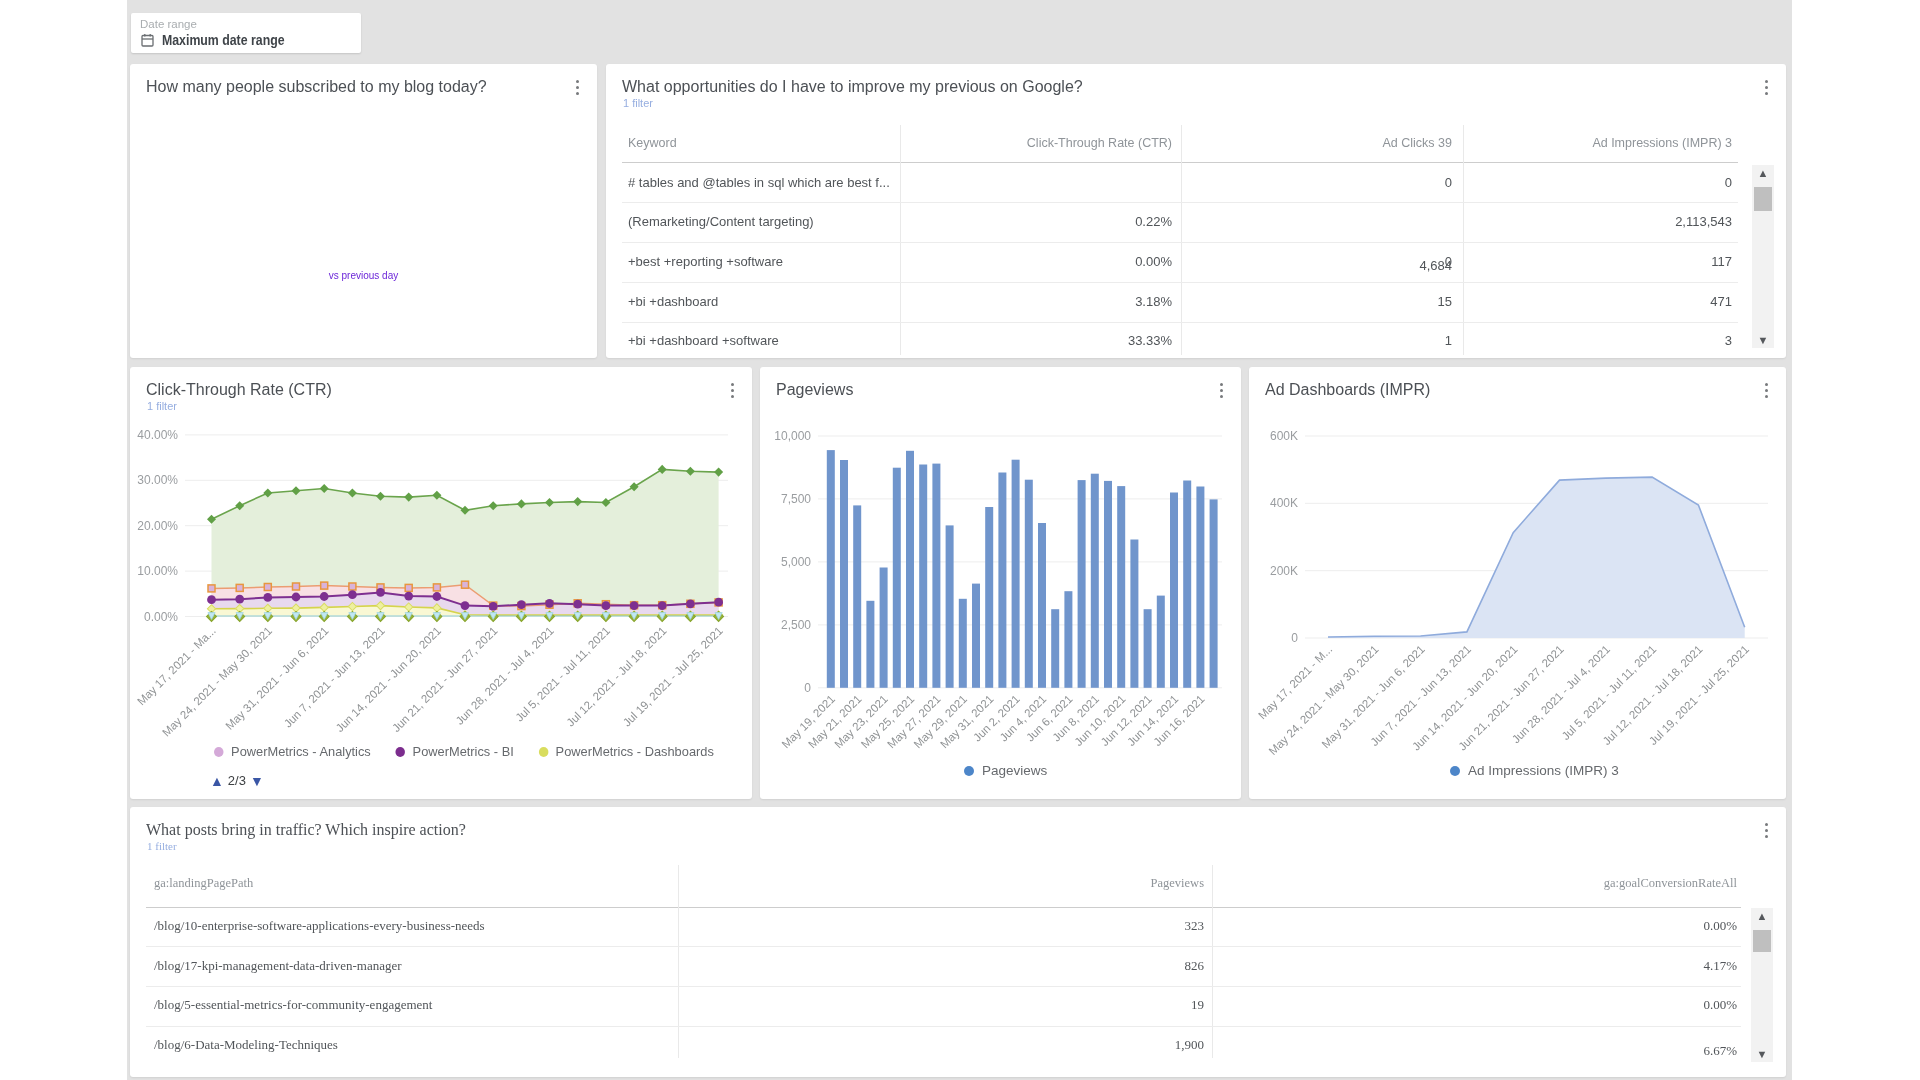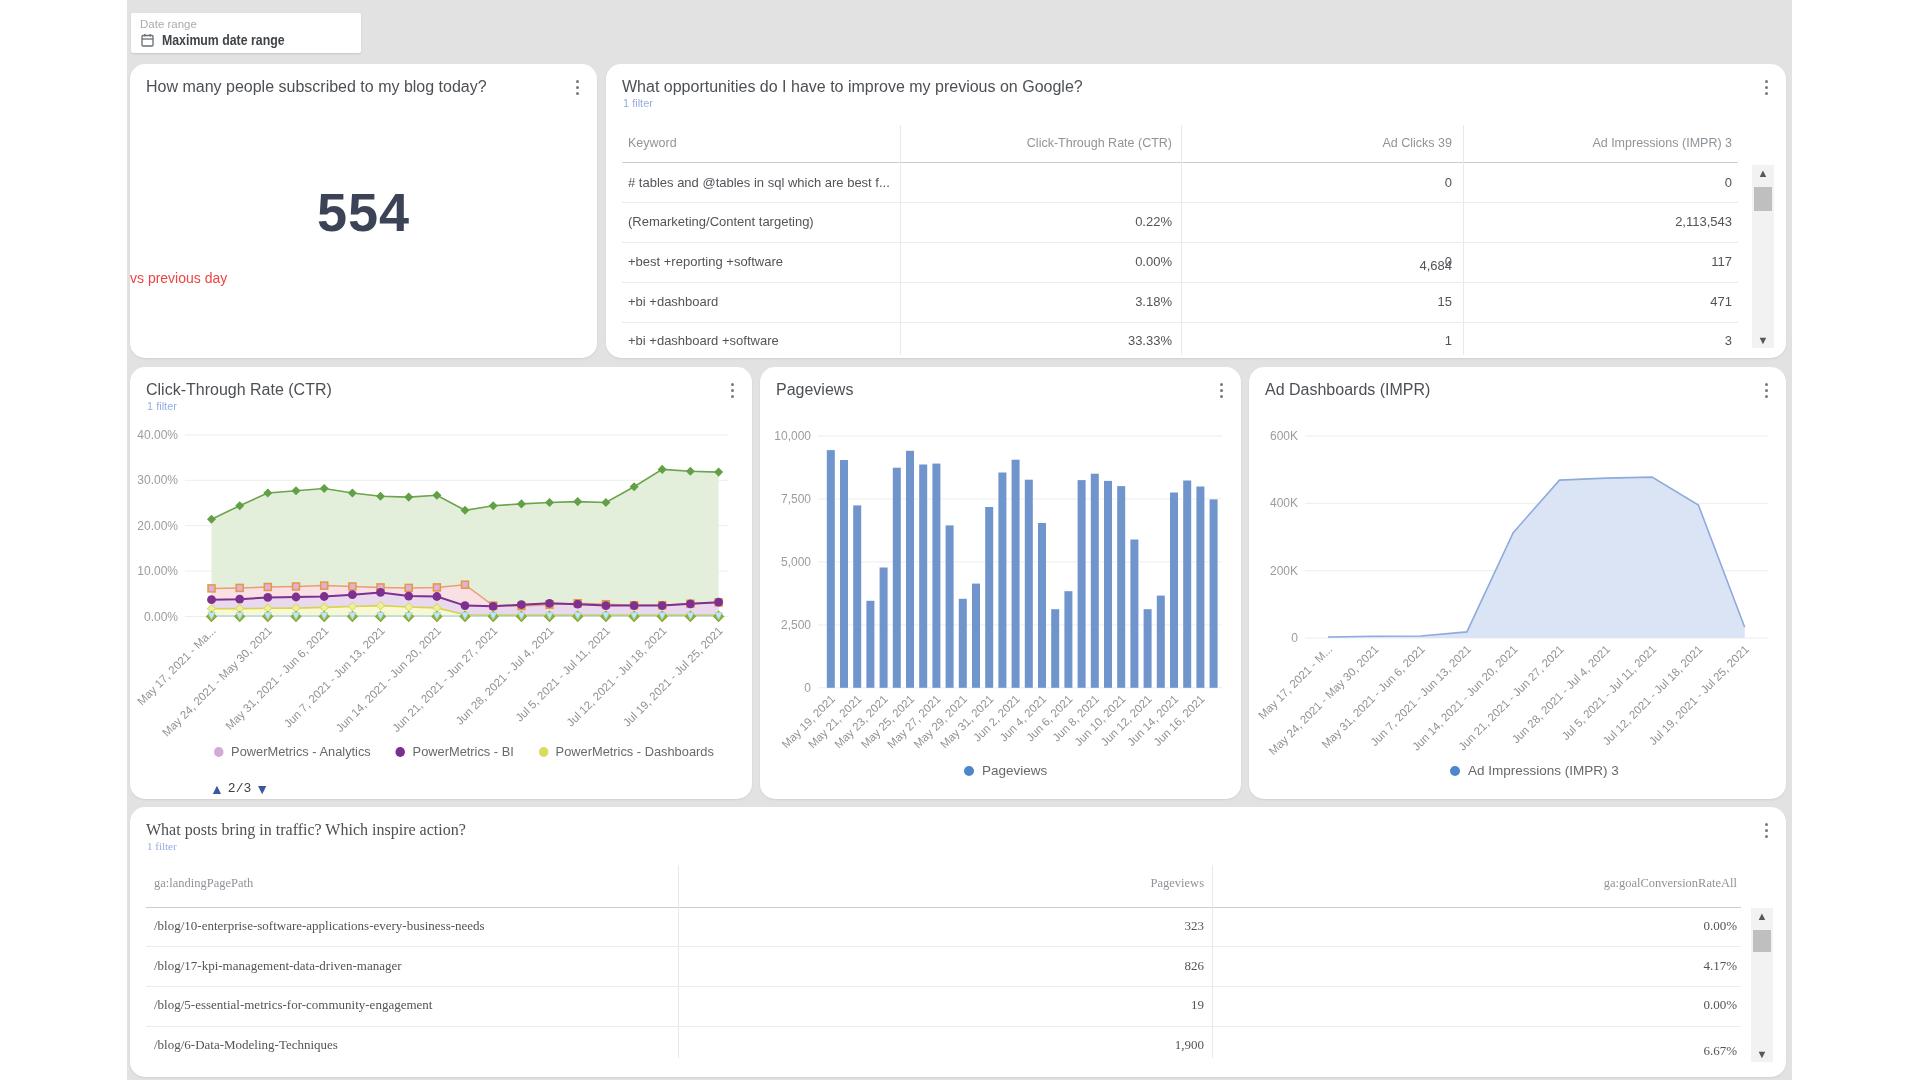--- a/index.html
+++ b/index.html
@@ -1,17 +1,17 @@
 <!DOCTYPE html>
 <html><head><meta charset="utf-8">
 <style>
 * { margin:0; padding:0; box-sizing:border-box; }
 body { width:1920px; height:1080px; background:#ffffff; font-family:"Liberation Sans", sans-serif; position:relative; overflow:hidden; }
 .stage { position:absolute; left:127px; top:0; width:1665px; height:1080px; background:#e2e2e2; }
-.card { position:absolute; background:#fff; border-radius:15px; box-shadow:0 1px 2px rgba(0,0,0,0.08); }
+.card { position:absolute; background:#fff; border-radius:3px; box-shadow:0 1px 2px rgba(0,0,0,0.08); }
 .ctitle { position:absolute; left:16px; top:14px; font-size:16px; color:#4c5055; white-space:nowrap; }
 .filt { position:absolute; left:17px; top:33px; font-size:11px; color:#96aee0; }
 .kebab { position:absolute; width:4px; }
 .kebab i { display:block; width:3.4px; height:3.4px; border-radius:50%; background:#77797c; margin:0 0 2.6px 0; }
 .sbar { position:absolute; width:22px; background:#f2f2f2; }
 .sarr { position:absolute; left:0; width:22px; text-align:center; font-size:11px; color:#55585c; }
 .sthumb { position:absolute; left:2px; width:18px; background:#bfbfbf; }
 .th { position:absolute; font-size:12.5px; color:#8f9499; white-space:nowrap; }
 .td { position:absolute; font-size:13px; color:#515559; white-space:nowrap; }
 .hr { position:absolute; height:1px; background:#ececec; }
@@ -35,22 +35,21 @@
   <div style="position:absolute;left:31px;top:19px;font-size:14px;font-weight:bold;color:#3f4449;transform:scaleX(0.88);transform-origin:left center;white-space:nowrap;">Maximum date range</div>
 </div>
 
 <div class="card" style="left:130px;top:64px;width:467px;height:294px;">
   <div class="ctitle">How many people subscribed to my blog today?</div>
   <div class="kebab" style="right:17px;top:16px;">
       <i></i>
       <i></i>
       <i></i>
     </div>
-  <div style="position:absolute;left:0;top:117px;width:100%;text-align:center;font-size:54px;font-weight:bold;color:#3c4356;letter-spacing:1px;">554</div>
-  <div style="position:absolute;left:0;top:206px;width:100%;font-size:14px;color:#ef4444;">vs previous day</div>
+  <div style="position:absolute;left:0;top:206px;width:100%;text-align:center;font-size:10px;color:#6d28d9;">vs previous day</div>
 </div>
 
 <div class="card" style="left:606px;top:64px;width:1180px;height:294px;">
   <div class="ctitle">What opportunities do I have to improve my previous on Google?</div>
   <div class="filt">1 filter</div>
   <div class="kebab" style="right:17px;top:16px;">
       <i></i>
       <i></i>
       <i></i>
     </div>
@@ -245,21 +244,21 @@
 <text x="537.2" y="264.5" text-anchor="end" font-size="11.5" fill="#8f9294" transform="rotate(-45 537.2 264.5)">Jul 12, 2021 - Jul 18, 2021</text>
 <text x="593.6" y="264.5" text-anchor="end" font-size="11.5" fill="#8f9294" transform="rotate(-45 593.6 264.5)">Jul 19, 2021 - Jul 25, 2021</text>
       </svg></div>
   <div class="legend" style="left:84px;top:377px;transform:scaleX(0.95);transform-origin:left center;">
     <span class="ldot" style="background:#d4a9d8;"></span>PowerMetrics - Analytics
     <span class="ldot" style="background:#7c2d8e;margin-left:26px;"></span>PowerMetrics - BI
     <span class="ldot" style="background:#d9dd5e;margin-left:26px;"></span>PowerMetrics - Dashboards
   </div>
   <div style="position:absolute;left:80px;top:398px;font-size:13px;color:#3d4043;display:flex;align-items:center;">
     <span style="color:#3a56a5;font-size:14px;">▲</span>
-      <span style="margin:16px 4px;font-family:Liberation Mono, monospace;">2/3</span>
+      <span style="margin:8px 4px;">2/3</span>
       <span style="color:#3a56a5;font-size:14px;">▼</span>
   </div>
 </div>
 
 <div class="card" style="left:760px;top:367px;width:481px;height:432px;">
   <div class="ctitle">Pageviews</div>
   <div class="kebab" style="right:17px;top:16px;">
       <i></i>
       <i></i>
       <i></i>

